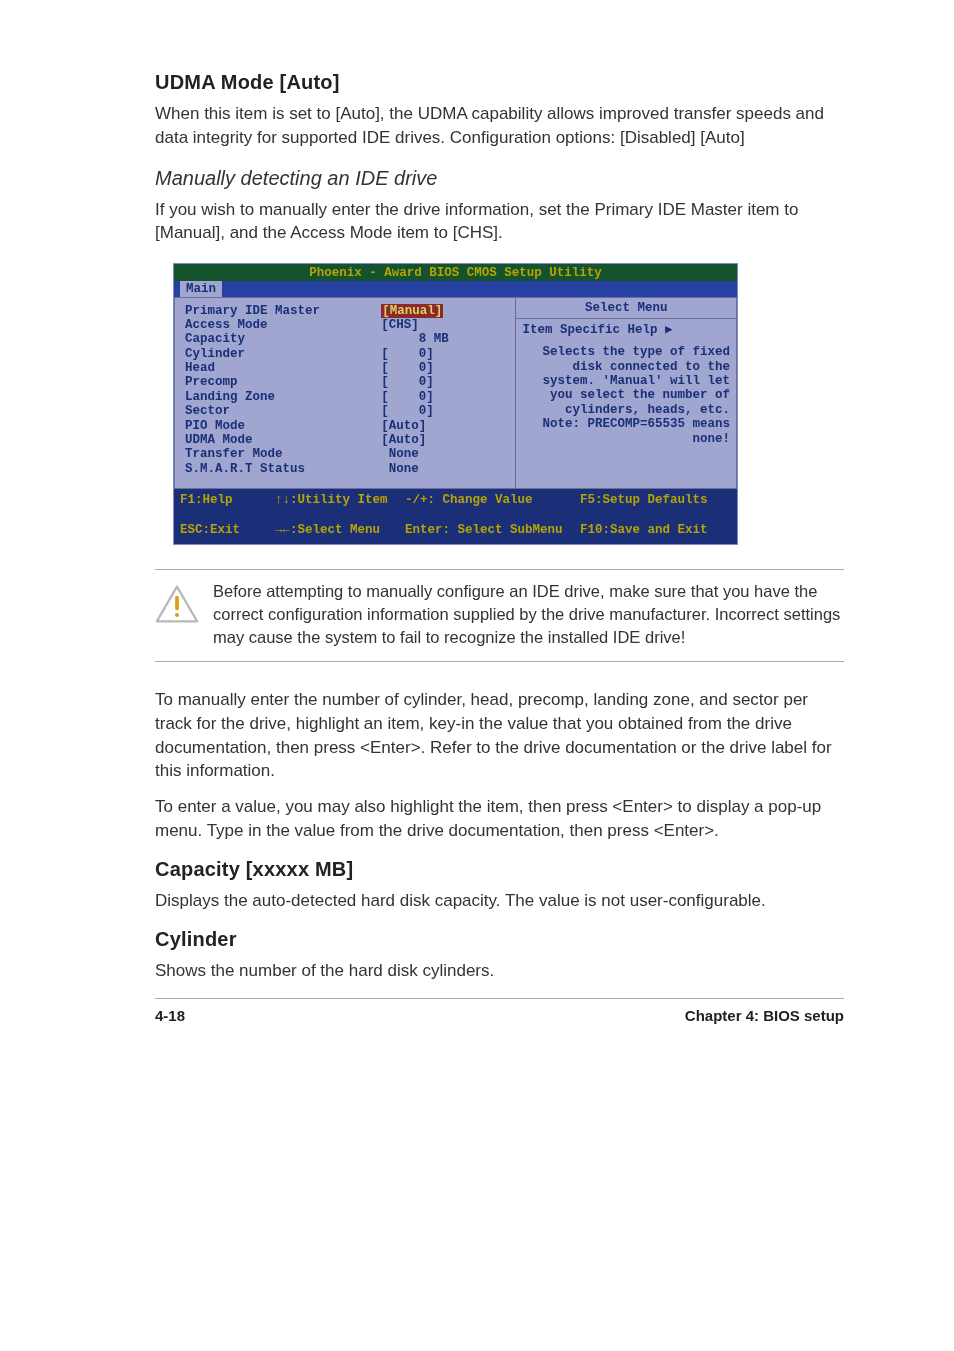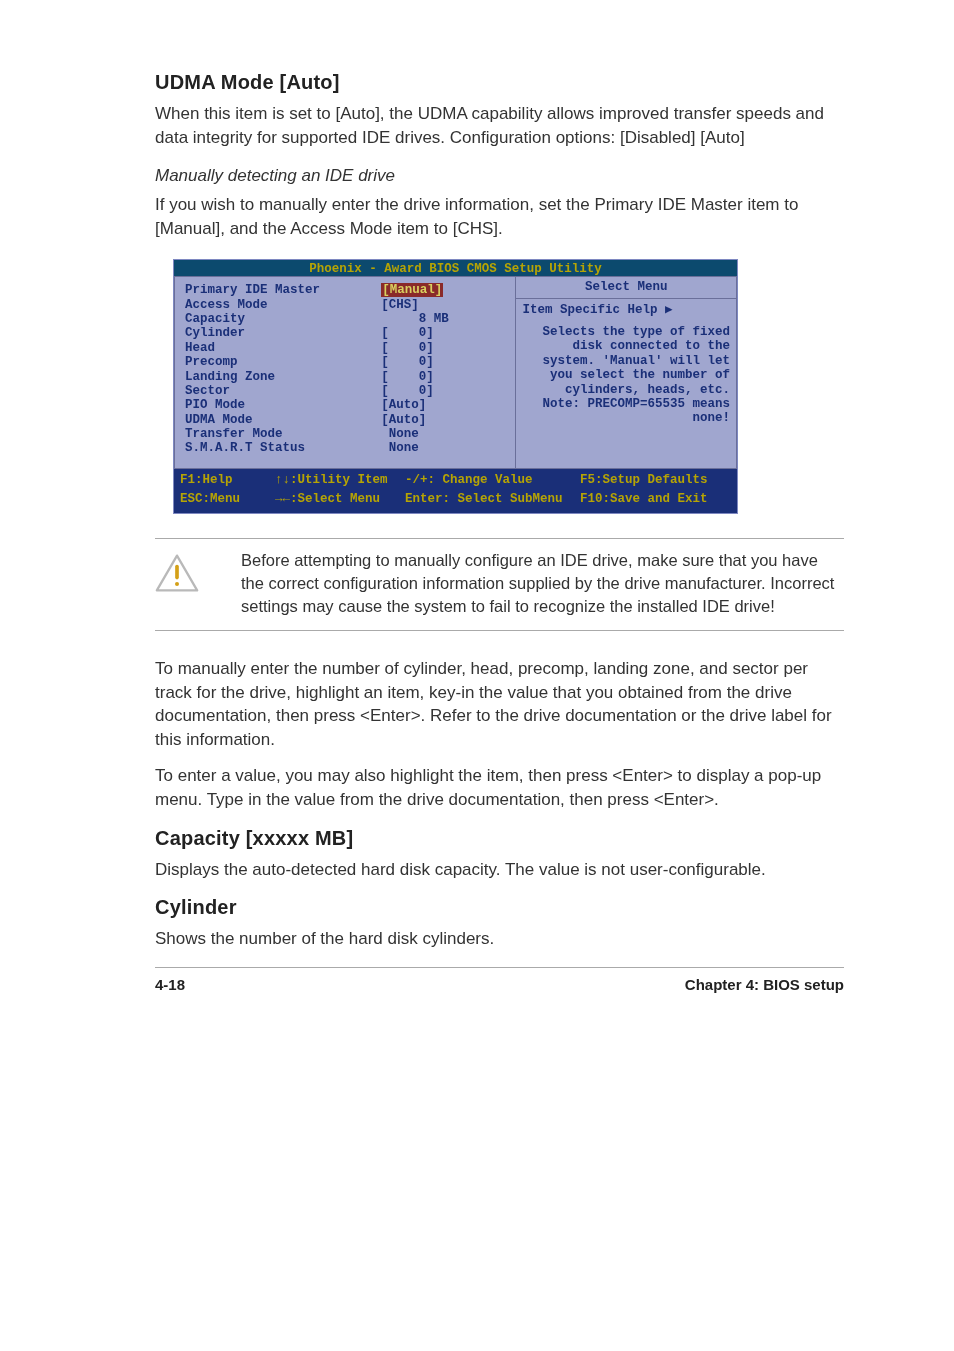--- a/index.html
+++ b/index.html
@@ -19,34 +19,34 @@
       color: #222;
       margin-top: 8px;
       margin-bottom: 6px;
     }
     p.body-text {
       margin-bottom: 12px;
       color: #333;
     }
     p.subheading {
       font-style: italic;
-      font-size: 17px;
+      font-size: 20px;
       margin-top: 14px;
       margin-bottom: 6px;
       color: #333;
     }
     
     .bios {
       margin: 18px 0 24px 18px;
       font-family: "Courier New", monospace;
       font-size: 12.5px;
       font-weight: bold;
       line-height: 1.15;
       color: #b6a404;
-      background: #0c4a6e;
+      background: #14532d;
       border: 1px solid #7e88c1;
       width: 565px;
     }
     .bios-titlebar {
       color: #b6a404;
       text-align: center;
       padding: 2px 0 0 0;
       font-weight: bold;
     }
     .bios-tabrow {
@@ -106,32 +106,32 @@
       padding: 0 6px 20px 6px;
       white-space: pre-line;
       text-align: right;
     }
     .bios-footer {
       background: #1a2f78;
       color: #b6a404;
       padding: 4px 6px 6px 6px;
       display: flex;
       flex-wrap: wrap;
-      gap: 5px 18px;
+      gap: 16px 18px;
       white-space: pre;
     }
     .bios-footer-row { width: 100%; display: flex; }
     .bf-c1 { width: 95px; }
     .bf-c2 { width: 130px; }
     .bf-c3 { width: 175px; }
     .bf-c4 { flex: 1; text-align: left; }
     
     .note {
       display: flex;
-      gap: 34px;
+      gap: 6px;
       margin: 8px 0 26px 0;
       padding: 10px 2px 12px 0;
       border-top: 1px solid #aaa;
       border-bottom: 1px solid #aaa;
     }
     .note .icon {
       width: 52px;
       flex-shrink: 0;
       padding-top: 4px;
     }
@@ -153,20 +153,23 @@
 <body>
 
 <h3 class="section-heading">UDMA Mode [Auto]</h3>
 <p class="body-text">When this item is set to [Auto], the UDMA capability allows improved transfer speeds and data integrity for supported IDE drives. Configuration options: [Disabled] [Auto]</p>
 
 <p class="subheading">Manually detecting an IDE drive</p>
 <p class="body-text">If you wish to manually enter the drive information, set the Primary IDE Master item to [Manual], and the Access Mode item to [CHS].</p>
 
 <div class="bios">
   <div class="bios-titlebar">Phoenix - Award BIOS CMOS Setup Utility</div>
+  <div class="bios-tabrow">
+    <span class="bios-tab">Main</span>
+  </div>
   <div class="bios-body">
     <div class="bios-left">
       <div class="bios-content" id="bios-rows">
           <div class="bios-row">
             <span class="bios-label">Primary IDE Master</span>
             <span class="bios-value"><span class="bios-highlight">[Manual]</span></span>
           </div>
           <div class="bios-row">
             <span class="bios-label">Access Mode</span>
             <span class="bios-value">[CHS]</span>
@@ -229,21 +232,21 @@
     </div>
   </div>
   <div class="bios-footer">
     <div class="bios-footer-row">
       <span class="bf-c1">F1:Help</span>
       <span class="bf-c2">↑↓:Utility Item</span>
       <span class="bf-c3">-/+: Change Value</span>
       <span class="bf-c4">F5:Setup Defaults</span>
     </div>
     <div class="bios-footer-row">
-      <span class="bf-c1">ESC:Menu</span>
+      <span class="bf-c1">ESC:Exit</span>
       <span class="bf-c2">→←:Select Menu</span>
       <span class="bf-c3">Enter: Select SubMenu</span>
       <span class="bf-c4">F10:Save and Exit</span>
     </div>
   </div>
 </div>
 
 <div class="note">
   <div class="icon">
     <svg viewBox="0 0 48 42">

